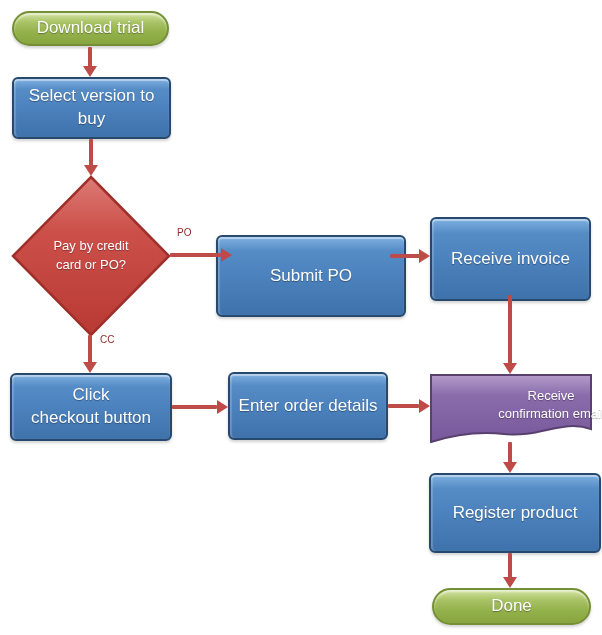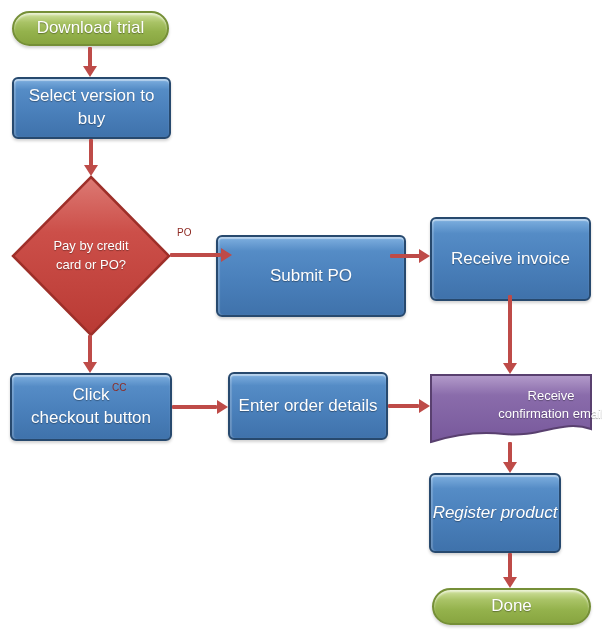--- a/index.html
+++ b/index.html
@@ -73,21 +73,21 @@
         <stop offset="0" stop-color="#b49ccb"></stop>
         <stop offset="0.3" stop-color="#8a6cab"></stop>
         <stop offset="1" stop-color="#77589b"></stop>
       </linearGradient>
     </defs>
     <path d="M1,1 L161,1 L161,55 C132,45 110,64 74,60 C47,57 20,62 1,68 Z" fill="url(#gPurple)" stroke="#59406f" stroke-width="2"></path>
   </svg>
   <div class="overlay-label" style="left:430px;top:376px;width:162px;height:58px;padding-left:40px;">Receive
 confirmation email</div>
 
-  <div class="node process" style="left:429px;top:473px;width:132px;height:80px;font-style:italic;">Register product</div>
+  <div class="node process" style="left:429px;top:473px;width:172px;height:80px;">Register product</div>
 
   <div class="node terminator" style="left:432px;top:588px;width:159px;height:37px;">Done</div>
 
   <div>
     <div class="edge-line-v" style="left:88px;top:47px;height:20px;"></div>
     <div class="head-down" style="left:83px;top:66px;"></div>
   </div>
 
   <div>
     <div class="edge-line-v" style="left:89px;top:139px;height:27px;"></div>
@@ -106,21 +106,21 @@
   </div>
 
   <div>
     <div class="edge-line-v" style="left:508px;top:295px;height:69px;"></div>
     <div class="head-down" style="left:503px;top:363px;"></div>
   </div>
 
   <div>
     <div class="edge-line-v" style="left:88px;top:335px;height:28px;"></div>
     <div class="head-down" style="left:83px;top:362px;"></div>
-    <div class="edge-label" style="left:112px;top:334px;margin-top:48px;">CC</div>
+    <div class="edge-label" style="left:100px;top:334px;">CC</div>
   </div>
 
   <div>
     <div class="edge-line-h" style="left:172px;top:405px;width:45px;"></div>
     <div class="head-right" style="left:217px;top:400px;"></div>
   </div>
 
   <div>
     <div class="edge-line-h" style="left:388px;top:404px;width:31px;"></div>
     <div class="head-right" style="left:419px;top:399px;"></div>

